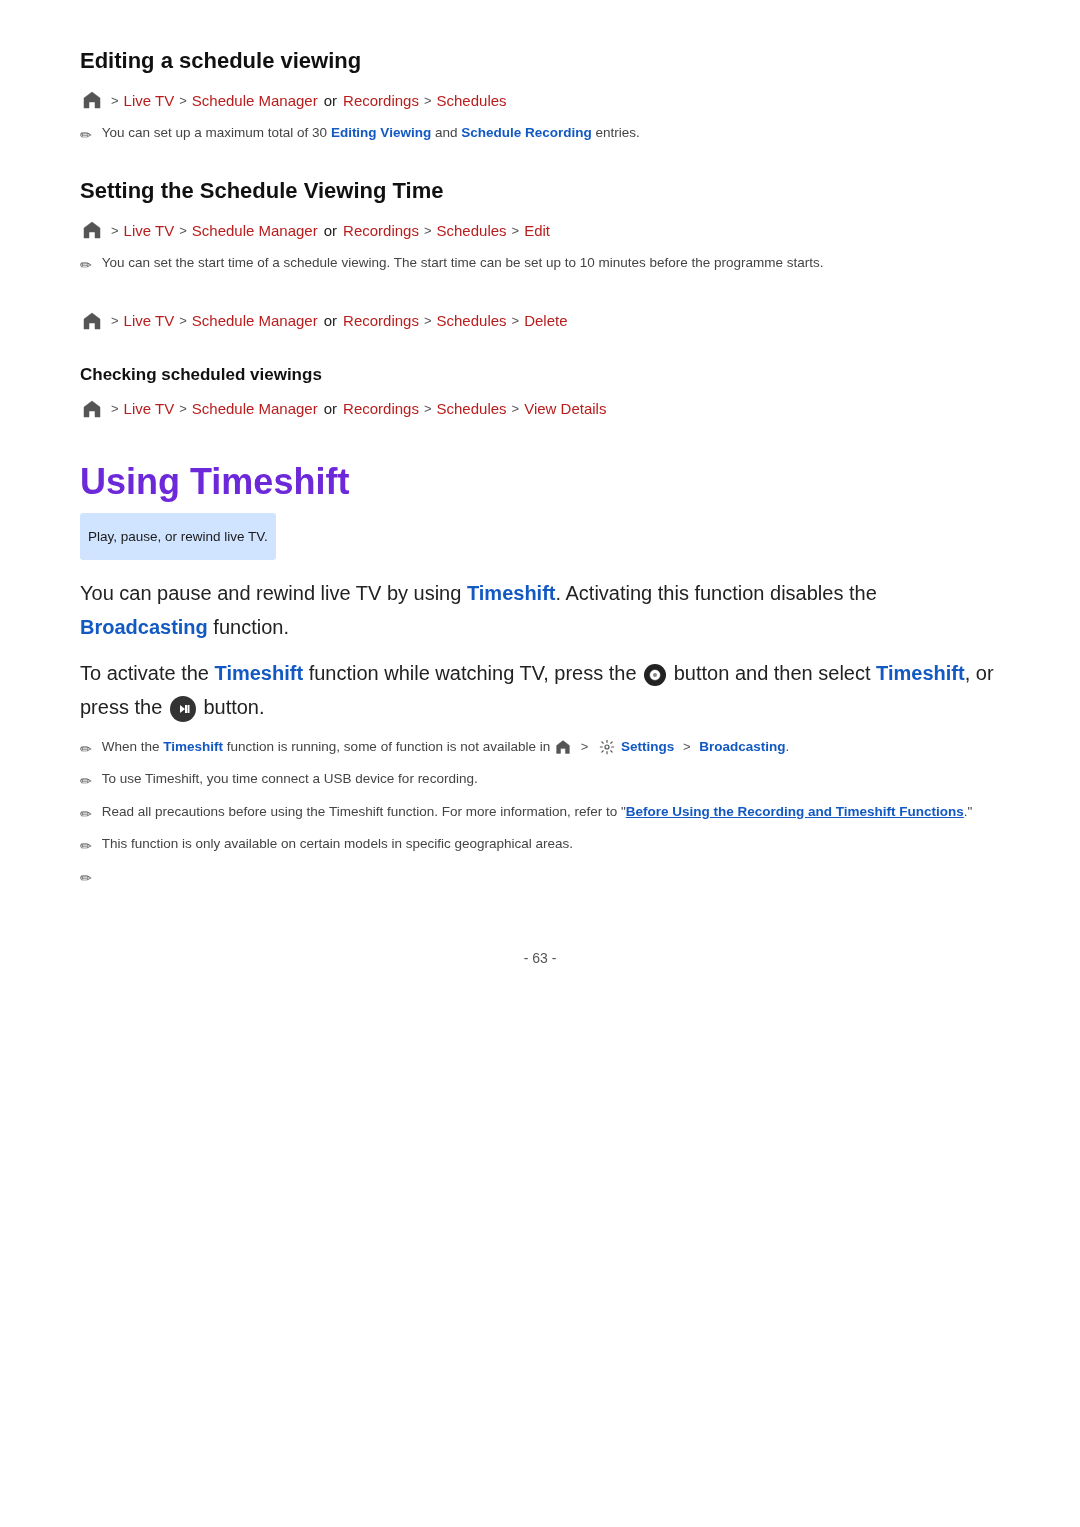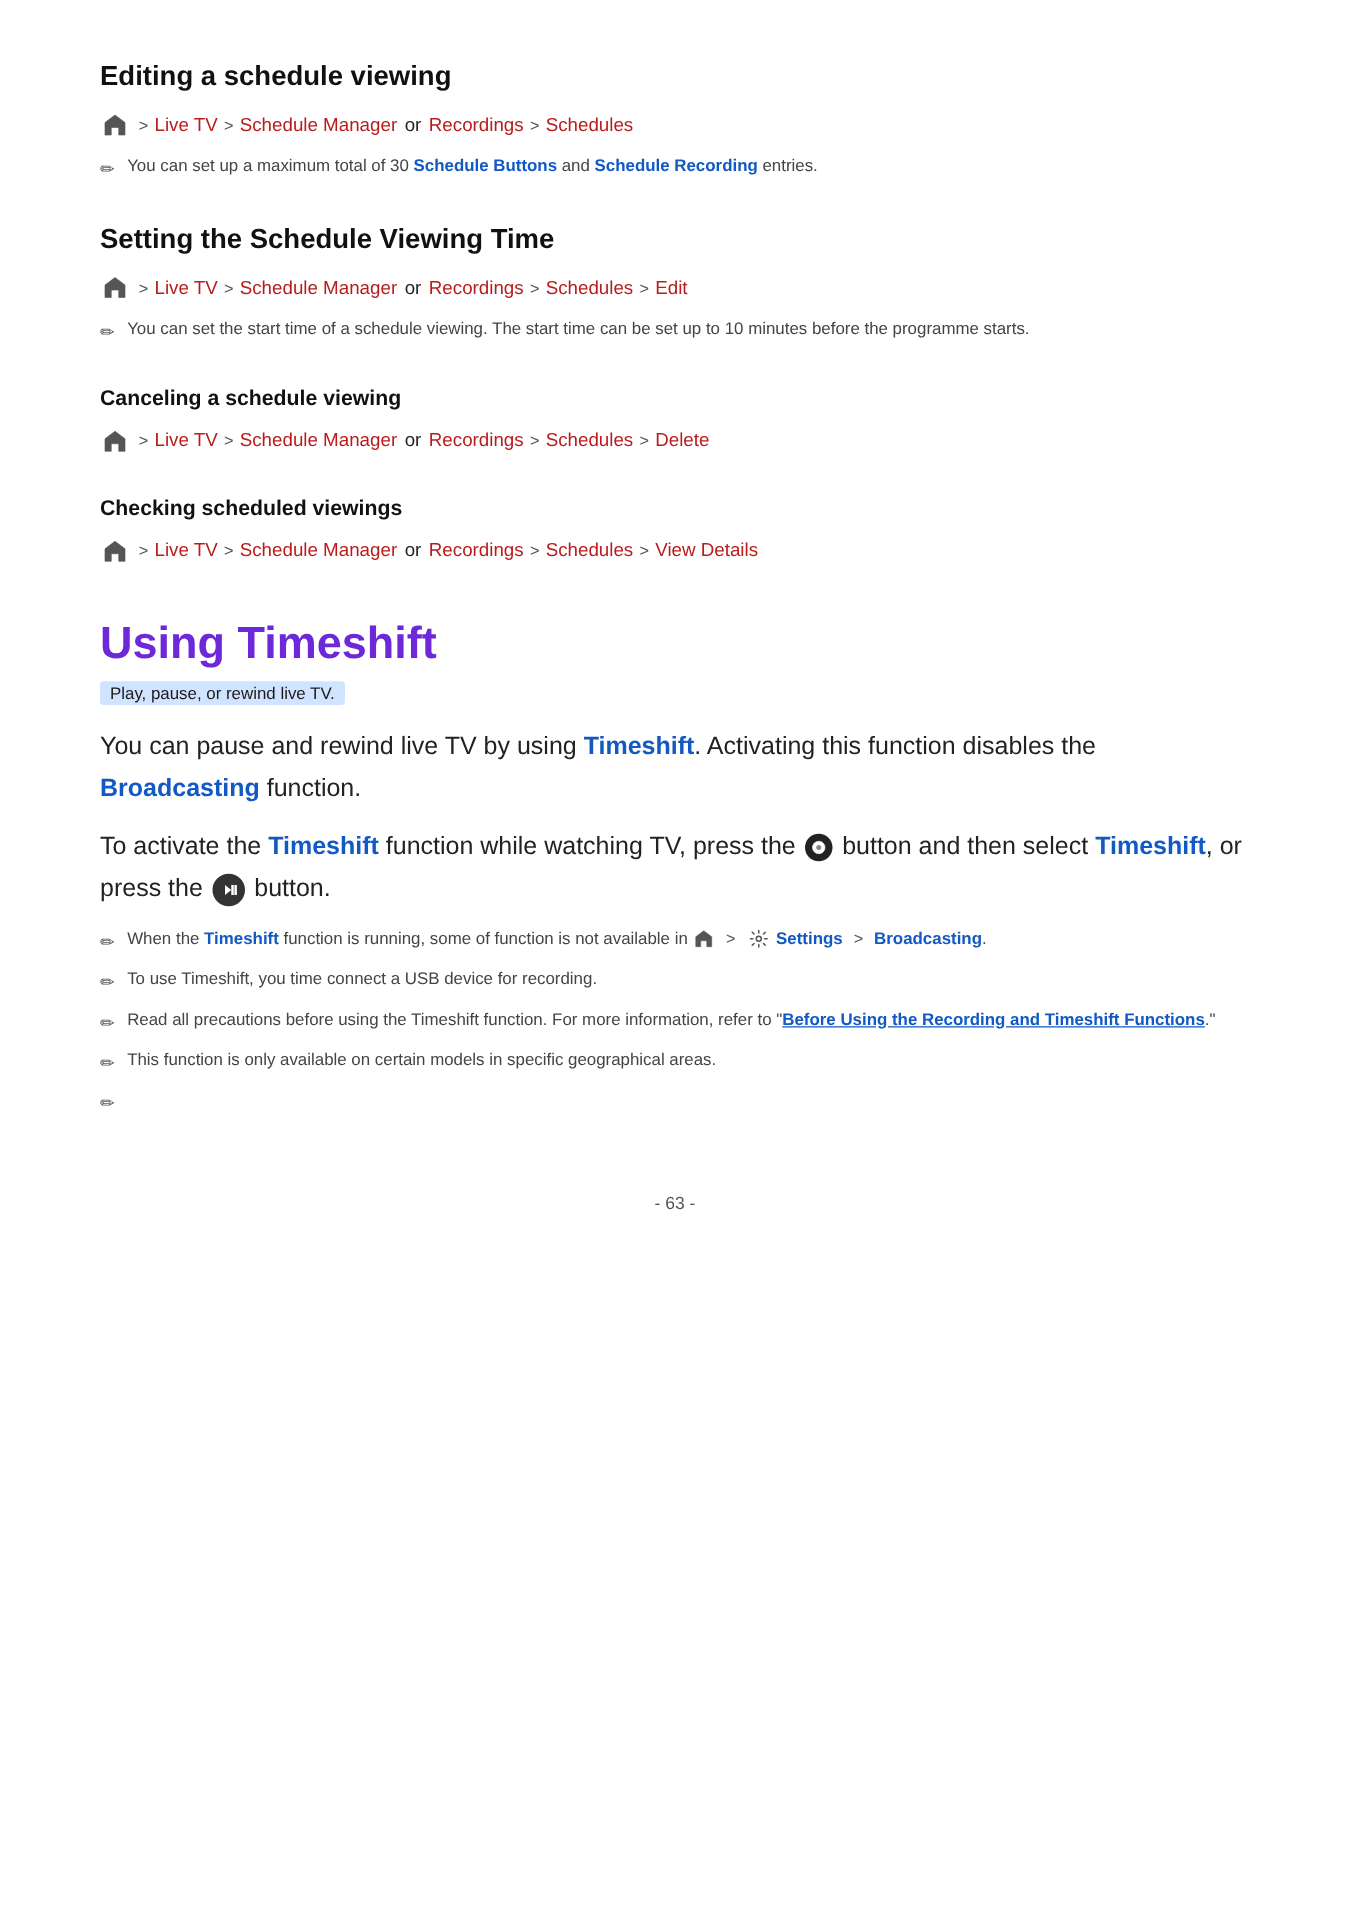--- a/index.html
+++ b/index.html
@@ -84,21 +84,21 @@
       margin-bottom: 12px;
     }
     .using-timeshift-section {
       margin-top: 40px;
     }
     .play-pause-label {
       display: inline-block;
       background: #d0e4ff;
       color: #1a1a1a;
       font-size: 13.5px;
-      padding: 2px 8px;
+      padding: 16px 8px;
       border-radius: 3px;
       margin-bottom: 16px;
       font-weight: 400;
     }
     .body-text {
       font-size: 20px;
       color: #222;
       line-height: 1.7;
       margin-bottom: 12px;
     }
@@ -152,21 +152,21 @@
     <span class="nav-sep">&gt;</span>
     <a class="nav-link">Schedule Manager</a>
     <span style="margin:0 6px;color:#222;">or</span>
     <a class="nav-link">Recordings</a>
     <span class="nav-sep">&gt;</span>
     <a class="nav-link">Schedules</a>
   </div>
 
   <div class="note-row">
     <span class="pencil-icon">✏</span>
-    <span>You can set up a maximum total of 30 <span class="highlight">Schedule Buttons</span> and <span class="highlight">Schedule Recording</span> entries.</span>
+    <span>You can set up a maximum total of 30 <span class="highlight">Editing Viewing</span> and <span class="highlight">Schedule Recording</span> entries.</span>
   </div>
 </div>
 
 <div class="section" style="margin-top:28px;">
   <h2>Setting the Schedule Viewing Time</h2>
 
   <div class="nav-row">
     <span class="home-icon">
       <svg width="20" height="20" viewBox="0 0 20 20" fill="none">
         <path d="M10 2L2 8v10h5v-6h6v6h5V8L10 2z" fill="#555" stroke="#555" stroke-width="0.5"></path>
@@ -184,21 +184,20 @@
     <a class="nav-link">Edit</a>
   </div>
 
   <div class="note-row">
     <span class="pencil-icon">✏</span>
     <span>You can set the start time of a schedule viewing. The start time can be set up to 10 minutes before the programme starts.</span>
   </div>
 </div>
 
 <div class="section" style="margin-top:10px;">
-  <div class="sub-heading">Canceling a schedule viewing</div>
 
   <div class="nav-row">
     <span class="home-icon">
       <svg width="20" height="20" viewBox="0 0 20 20" fill="none">
         <path d="M10 2L2 8v10h5v-6h6v6h5V8L10 2z" fill="#555" stroke="#555" stroke-width="0.5"></path>
       </svg>
     </span>
     <span class="nav-sep">&gt;</span>
     <a class="nav-link">Live TV</a>
     <span class="nav-sep">&gt;</span>

